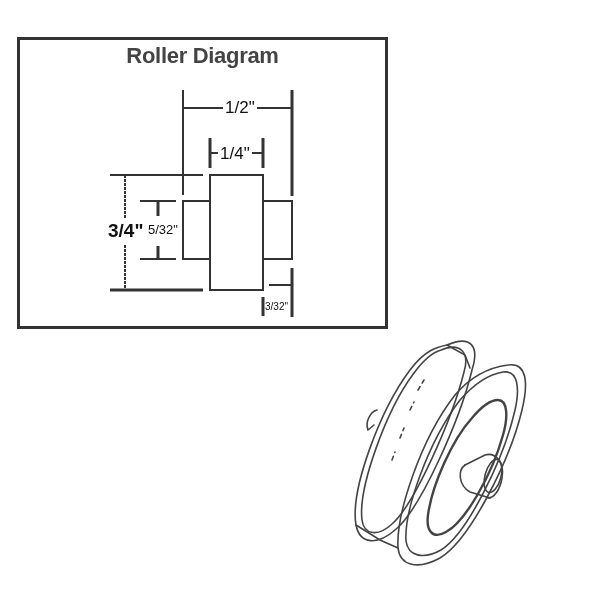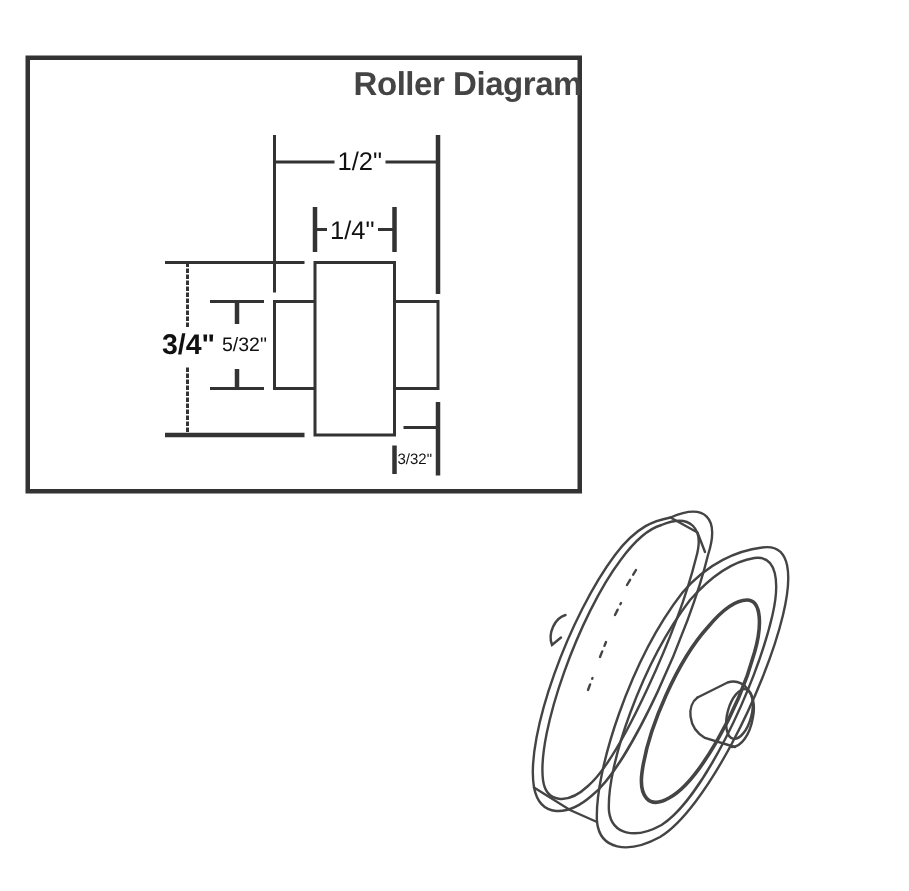--- a/index.html
+++ b/index.html
@@ -2,21 +2,21 @@
 <html><head>
 <meta charset="utf-8">
 <style>
   html, body { margin: 0; padding: 0; background: #ffffff; }
   body { width: 606px; height: 594px; position: relative; overflow: hidden; font-family: "Liberation Sans", sans-serif; }
   .frame {
     position: absolute; left: 17px; top: 37px; width: 365px; height: 286px;
     border: 3px solid #333333; box-sizing: content-box;
   }
   .title {
-    position: absolute; left: 17px; top: 43px; width: 371px; text-align: right;
+    position: absolute; left: 17px; top: 43px; width: 371px; text-align: center;
     font-family: "Liberation Sans", sans-serif; font-weight: bold; font-size: 22px;
     color: #444444; letter-spacing: -0.3px;
   }
   svg.dims { position: absolute; left: 0; top: 0; }
   .lbl { position: absolute; font-family: "Liberation Sans", sans-serif; color: #111111; background: #ffffff; line-height: 1; white-space: nowrap; }
   .lbl-half { left: 223px; top: 99px; font-size: 17px; padding: 0 2px; }
   .lbl-quarter { left: 218px; top: 145px; font-size: 17px; padding: 0 2px; }
   .lbl-threequarter { left: 108px; top: 221px; font-size: 19px; font-weight: bold; background: transparent; }
   .lbl-fivethirtysecond { left: 148px; top: 223px; font-size: 13px; background: transparent; }
   .lbl-threethirtysecond { left: 265px; top: 302px; font-size: 10px; background: transparent; }

